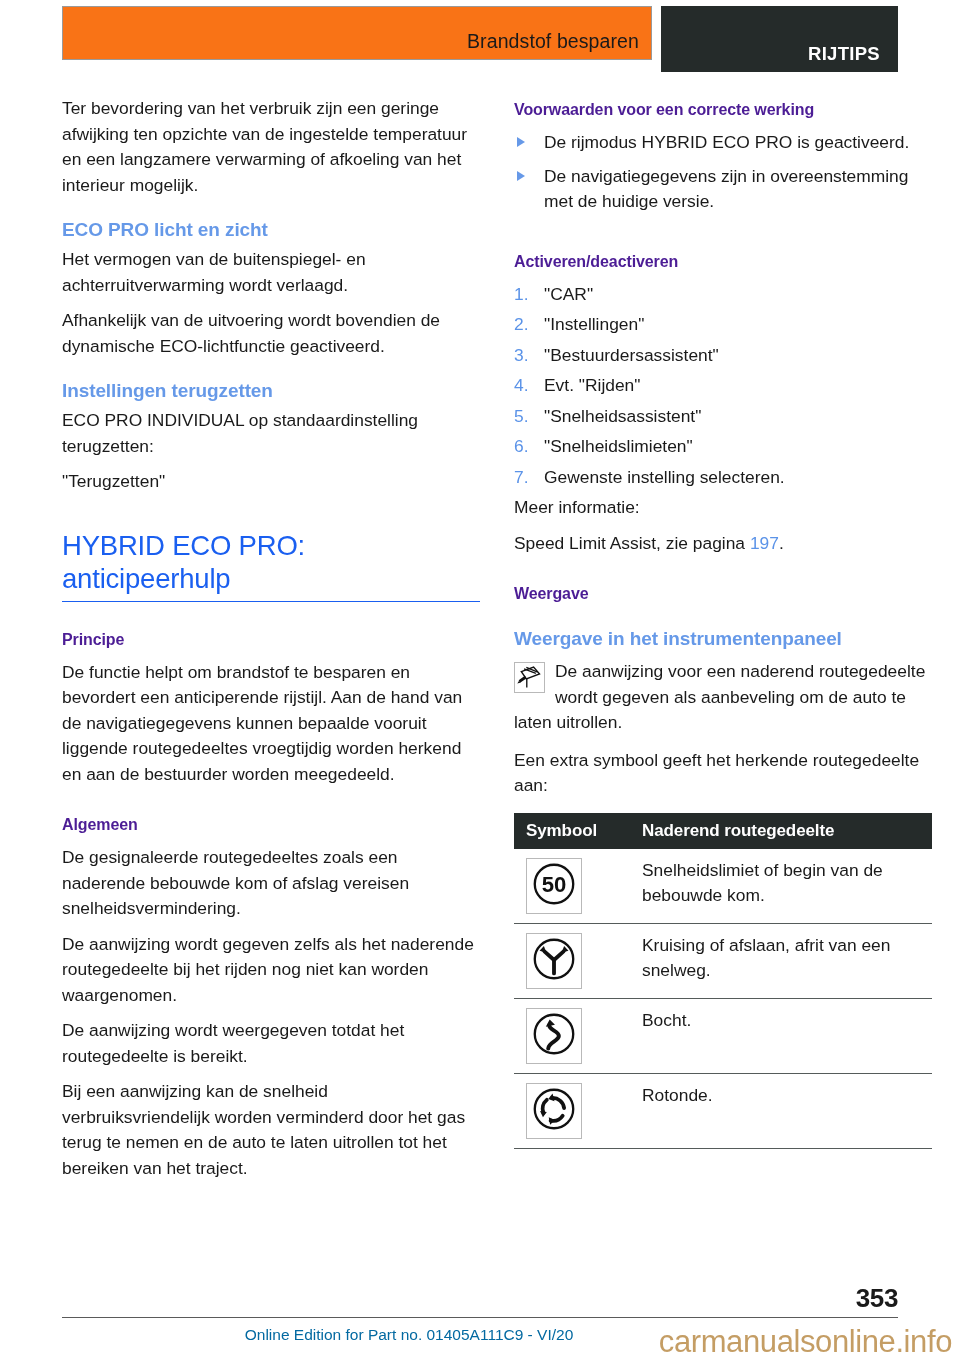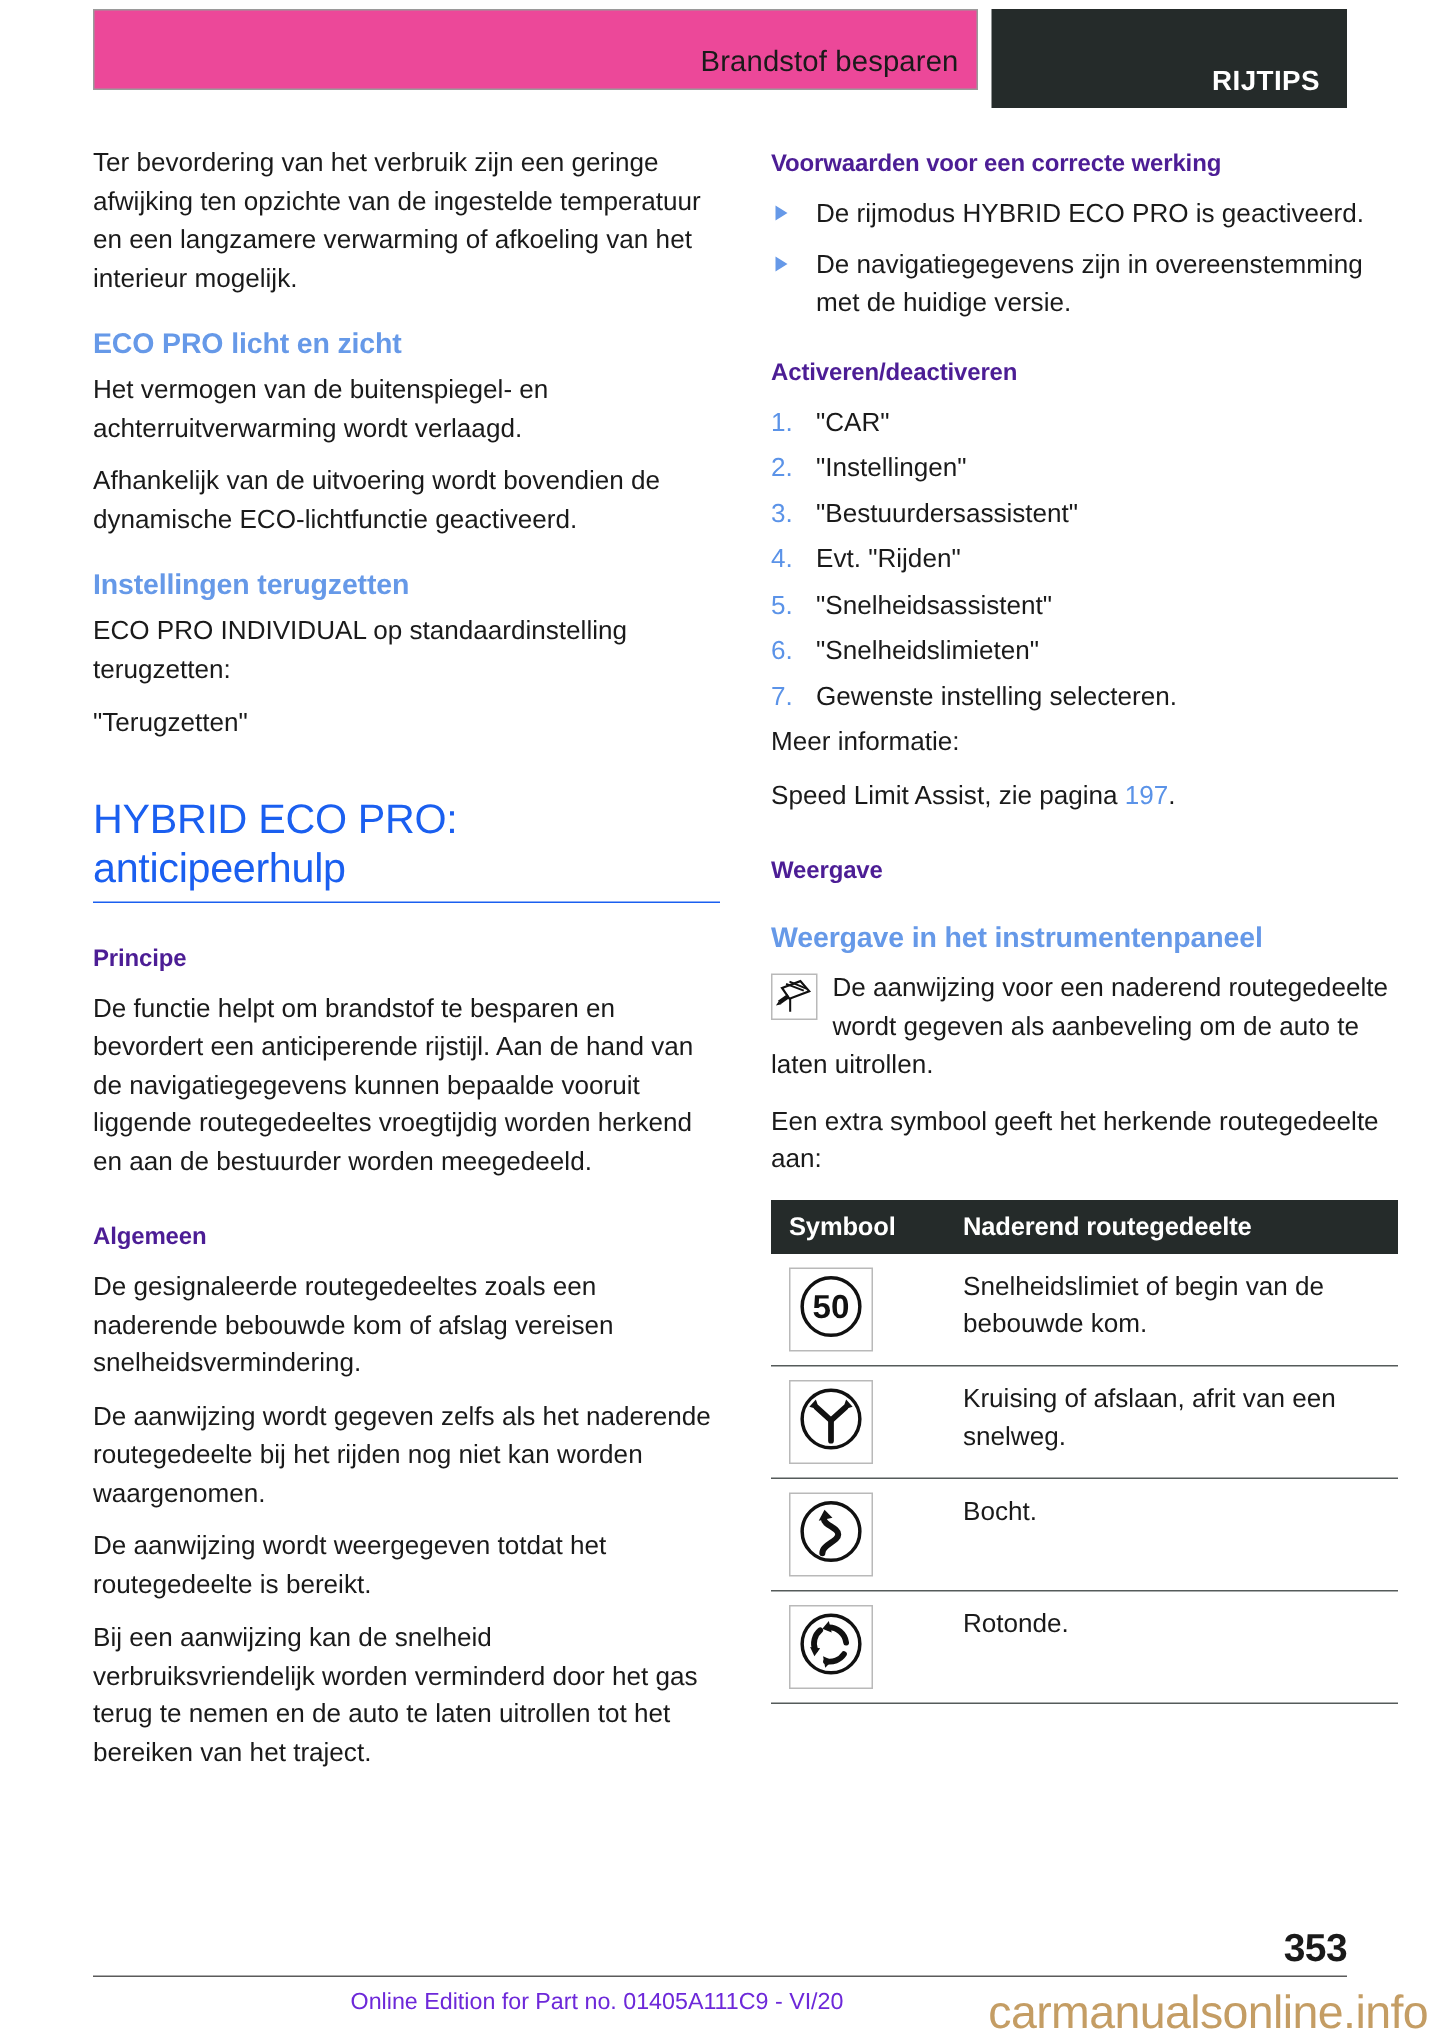--- a/index.html
+++ b/index.html
@@ -24,21 +24,21 @@
     height: 66px;
   }
   .header-tab-left {
     position: absolute;
     left: 62px;
     top: 6px;
     width: 590px;
     height: 54px;
     border: 1px solid #9a9a9a;
     box-sizing: border-box;
-    background: #ec4899;
+    background: #f97316;
     display: flex;
     align-items: flex-end;
     justify-content: flex-end;
   }
   .header-tab-left span {
     font-size: 19.5px;
     color: #1a1a1a;
     padding: 0 12px 6px 0;
     letter-spacing: 0.1px;
   }
@@ -100,21 +100,21 @@
   }
 
   h2.sec {
     margin: 24px 0 7px 0;
     font-size: 16px;
     line-height: 27px;
     font-weight: bold;
     color: #4c1d95;
     letter-spacing: -0.1px;
   }
-  h2.sec.tight { margin-top: 20px; }
+  h2.sec.tight { margin-top: 33px; }
 
   h3.sub {
     margin: 20px 0 5px 0;
     font-size: 19px;
     line-height: 24px;
     font-weight: bold;
     color: #6699e8;
     letter-spacing: -0.1px;
   }
 
@@ -240,21 +240,22 @@
     color: #1a1a1a;
     letter-spacing: -0.4px;
   }
   .footer-note {
     position: absolute;
     left: 0;
     top: 44px;
     width: 796px;
     text-align: center;
     font-size: 15.5px;
-    color: #6d28d9;
+    color: #0369a1;
+    padding-left: 11px;
   }
   .watermark {
     position: absolute;
     right: 8px;
     top: 42px;
     font-size: 31px;
     color: #a16207;
     opacity: 0.62;
     letter-spacing: -0.4px;
     font-family: "Liberation Sans", sans-serif;

